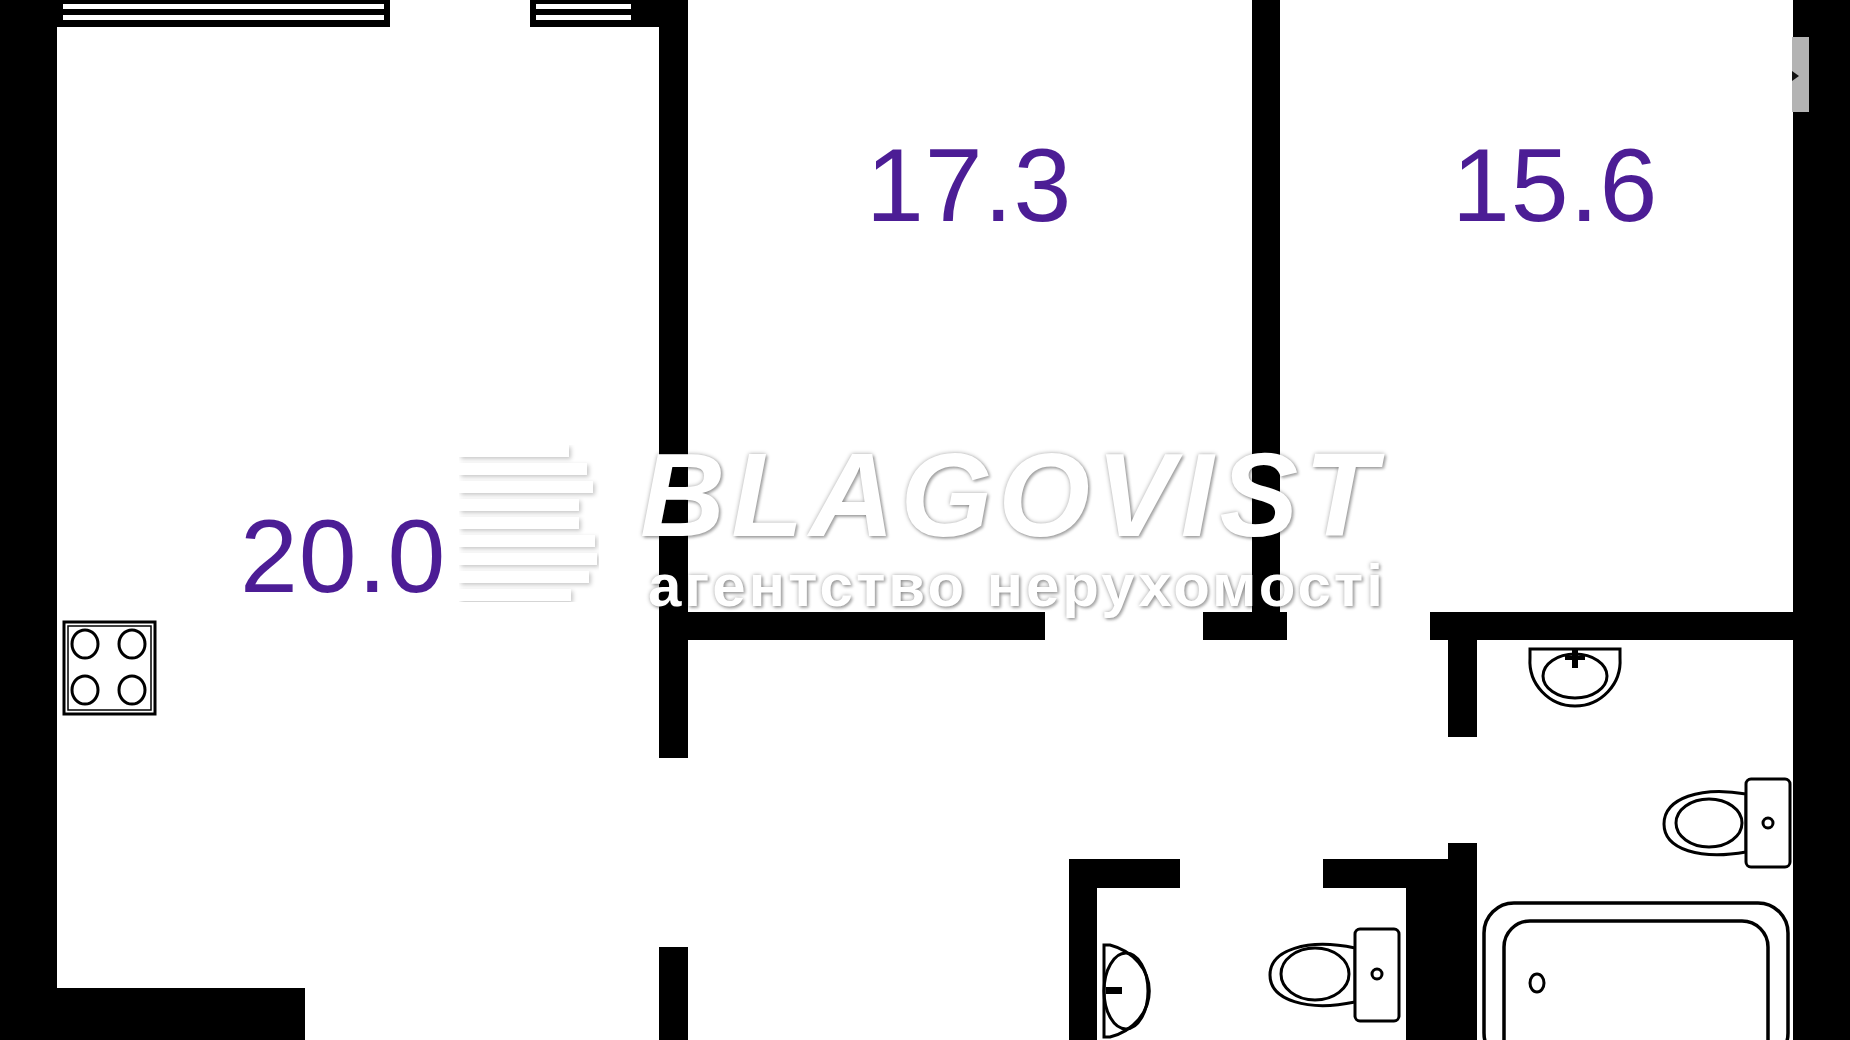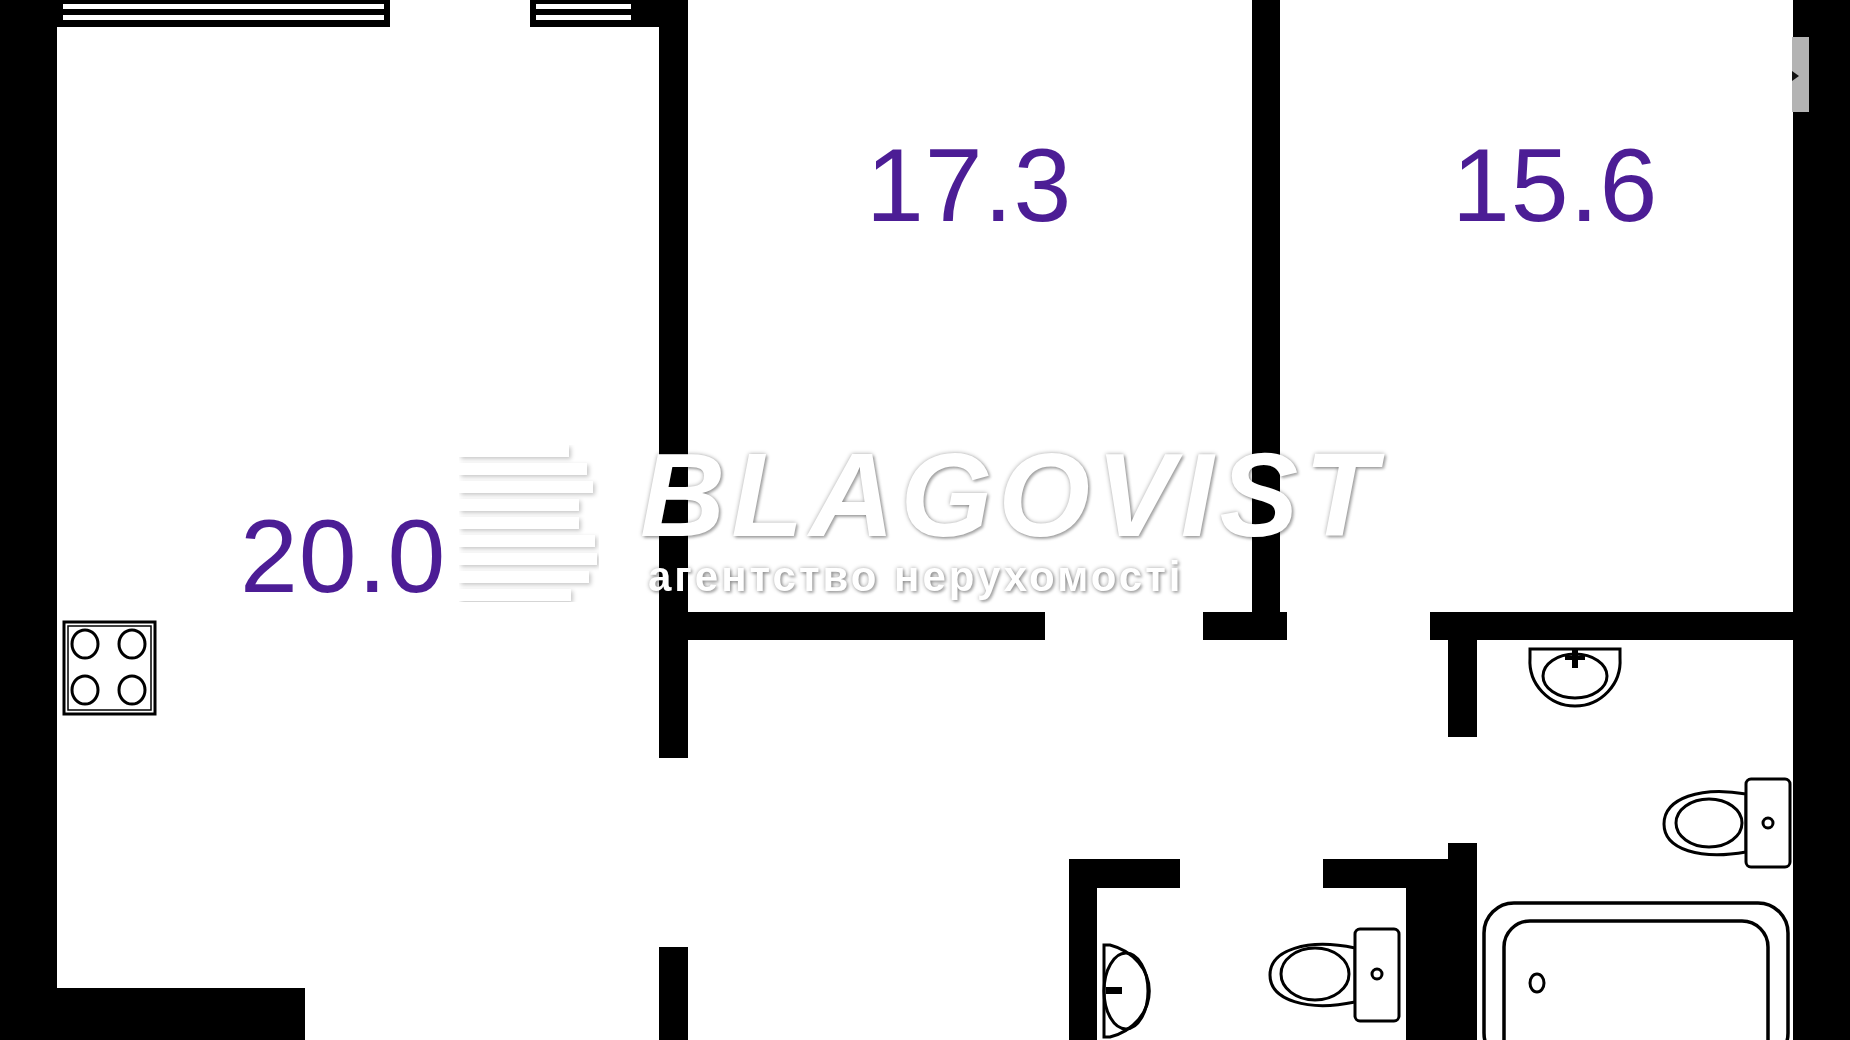--- a/index.html
+++ b/index.html
@@ -4,21 +4,21 @@
 <style>
   html, body { margin: 0; padding: 0; background: #ffffff; }
   body { width: 1850px; height: 1040px; position: relative; overflow: hidden; font-family: "Liberation Sans", sans-serif; }
   .plan { position: absolute; left: 0; top: 0; width: 1850px; height: 1040px; }
   .wall { position: absolute; background: #000; }
   .window { position: absolute; background: #000; }
   .window .pane { position: absolute; left: 6px; right: 6px; height: 5px; background: #fff; }
   .area-label { position: absolute; color: #4c1d95; font-size: 104px; letter-spacing: 1px; line-height: 1; font-family: Liberation Sans, sans-serif; }
   .watermark { position: absolute; color: #ffffff; font-family: "Liberation Sans", sans-serif; font-weight: bold; text-shadow: 0 0 4px rgba(0,0,0,0.35), 2px 2px 3px rgba(0,0,0,0.25); pointer-events: none; }
   .wm-title { left: 640px; top: 436px; font-size: 118px; letter-spacing: 6px; line-height: 1; font-style: italic; }
-  .wm-sub { left: 648px; top: 556px; font-size: 42px; letter-spacing: 3px; line-height: 1; }
+  .wm-sub { left: 648px; top: 556px; font-size: 60px; letter-spacing: 3px; line-height: 1; }
   .wm-logo { position: absolute; left: 459px; top: 445px; width: 140px; height: 157px; }
   .fixture { position: absolute; }
   .scroll-tab { position: absolute; left: 1792px; top: 37px; width: 17px; height: 75px; background: #b3b3b3; }
   .scroll-tab .arrow { position: absolute; left: 0; top: 34px; width: 0; height: 0; border-top: 5px solid transparent; border-bottom: 5px solid transparent; border-left: 7px solid #111; }
 </style>
 </head>
 <body>
 
 <div class="plan">
 

